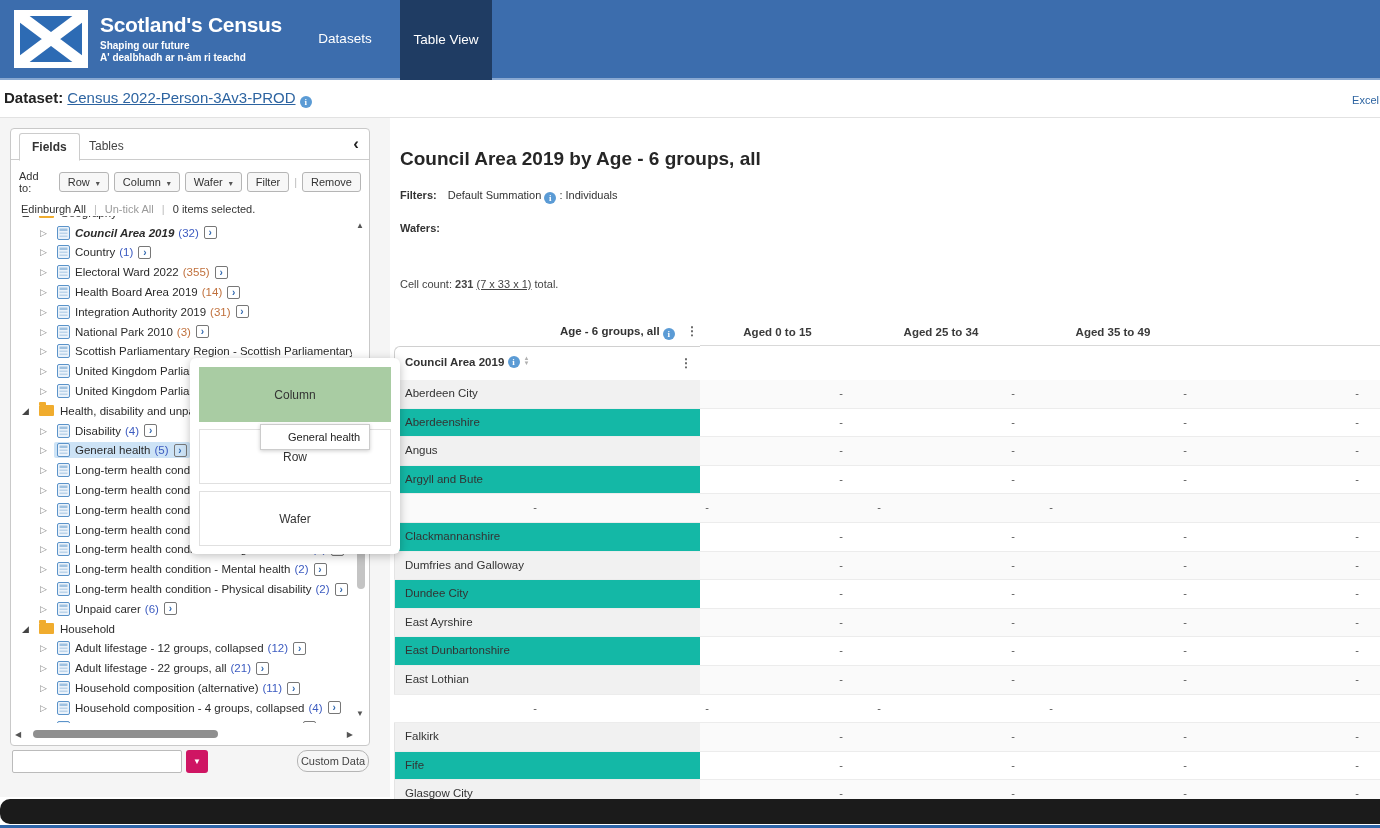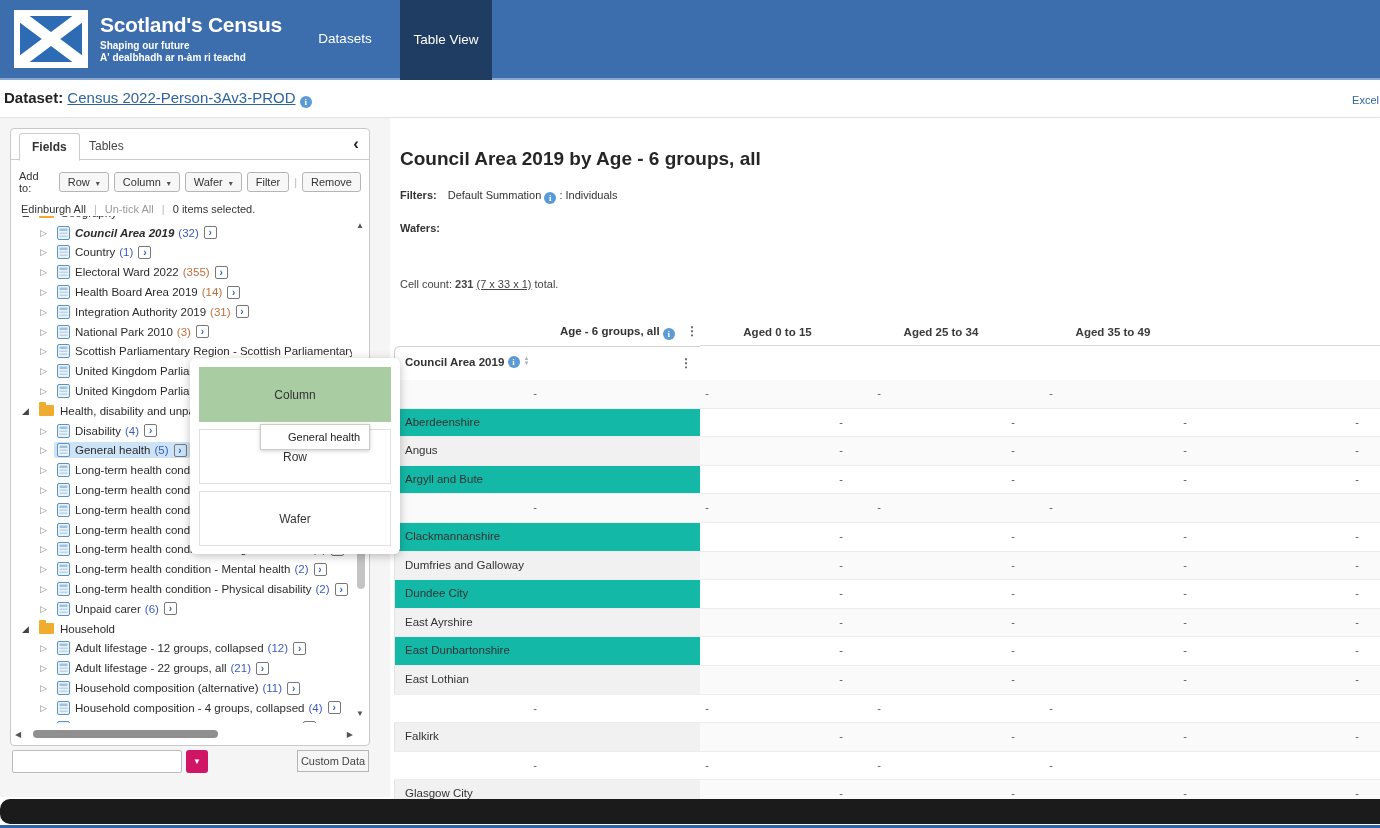--- a/index.html
+++ b/index.html
@@ -66,21 +66,21 @@
   .vscroll-up { position:absolute; right:5px; top:92px; font-size:8px; color:#555; cursor:pointer; }
   .vscroll-thumb { position:absolute; right:4px; top:420px; width:8px; height:40px; background:#c4c4c4; border-radius:4px; cursor:pointer; }
   .vscroll-down { position:absolute; right:5px; top:580px; font-size:8px; color:#555; cursor:pointer; }
   .hscroll { position:absolute; left:4px; bottom:6px; width:338px; height:10px; display:flex; align-items:center; }
   .hscroll .arr { font-size:8px; color:#555; cursor:pointer; }
   .hscroll .track { flex:1; position:relative; height:8px; margin:0 4px; }
   .hscroll .thumb { position:absolute; left:8px; top:0; width:185px; height:8px; background:#8f8f8f; border-radius:4px; cursor:pointer; }
 
   .search-input { position:absolute; left:12px; top:632px; width:170px; height:23px; border:1px solid #bbb; border-radius:2px; font-size:11px; padding:0 5px; background:#fff; }
   .pink-btn { position:absolute; left:186px; top:632px; width:22px; height:23px; background:#cf1563; border:none; border-radius:3px; color:#fff; font-size:8px; cursor:pointer; }
-  .custom-data-btn { position:absolute; left:297px; top:632px; width:72px; height:22px; background:#f6f6f6; border:1px solid #b5b5b5; border-radius:0; font-size:11px; color:#444; cursor:pointer; }
+  .custom-data-btn { position:absolute; left:297px; top:632px; width:72px; height:22px; background:#f6f6f6; border:1px solid #b5b5b5; border-radius:10px; font-size:11px; color:#444; cursor:pointer; }
 
   
   .main { position:absolute; left:390px; top:118px; width:990px; height:679px; background:#fff; }
   .page-title { position:absolute; left:10px; top:30px; font-size:19px; font-weight:bold; color:#262626; }
   .filters-line { position:absolute; left:10px; top:71px; font-size:11px; color:#333; }
   .filters-line b { margin-right:8px; }
   .wafers-line { position:absolute; left:10px; top:104px; font-size:11px; font-weight:bold; color:#333; }
   .cellcount-line { position:absolute; left:10px; top:160px; font-size:11px; color:#444; }
   .cellcount-line .dims { text-decoration:underline; cursor:pointer; color:#444; }
 
@@ -574,20 +574,21 @@
         <span>Council Area 2019</span>&nbsp;<span class="info-icon">i</span><span class="sort-icon">
             <span>▲</span>
             <span>▼</span>
           </span>
         <span class="grow"></span>
         <span class="kebab">⋮</span>
       </div>
     </div>
     <div>
         <div class="t-row odd">
+          <div class="t-label">Aberdeen City</div>
           <div class="t-cell c1">-</div>
           <div class="t-cell cn">-</div>
           <div class="t-cell cn">-</div>
           <div class="t-cell cn">-</div>
           <div class="t-fill"></div>
         </div>
         <div class="t-row">
           <div class="t-label">Aberdeenshire</div>
           <div class="t-cell c1">-</div>
           <div class="t-cell cn">-</div>
@@ -675,20 +676,21 @@
         </div>
         <div class="t-row odd">
           <div class="t-label">Falkirk</div>
           <div class="t-cell c1">-</div>
           <div class="t-cell cn">-</div>
           <div class="t-cell cn">-</div>
           <div class="t-cell cn">-</div>
           <div class="t-fill"></div>
         </div>
         <div class="t-row">
+          <div class="t-label">Fife</div>
           <div class="t-cell c1">-</div>
           <div class="t-cell cn">-</div>
           <div class="t-cell cn">-</div>
           <div class="t-cell cn">-</div>
           <div class="t-fill"></div>
         </div>
         <div class="t-row odd">
           <div class="t-label">Glasgow City</div>
           <div class="t-cell c1">-</div>
           <div class="t-cell cn">-</div>

